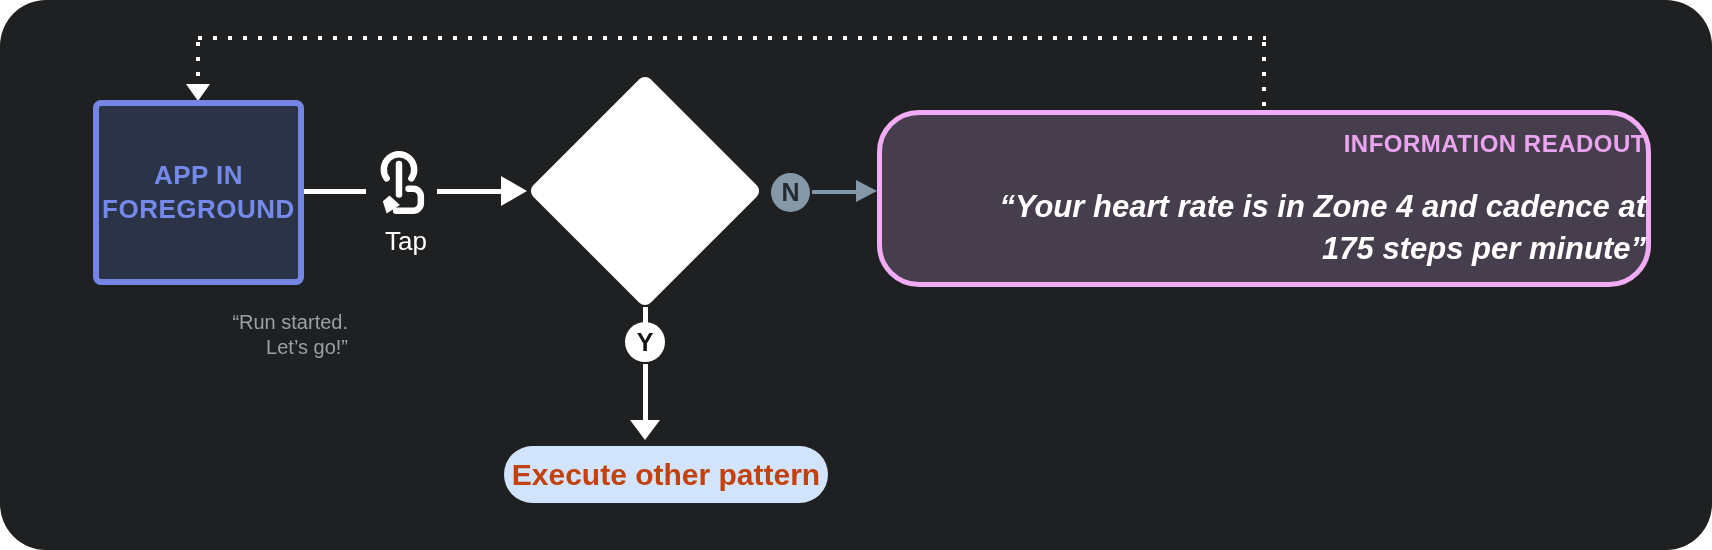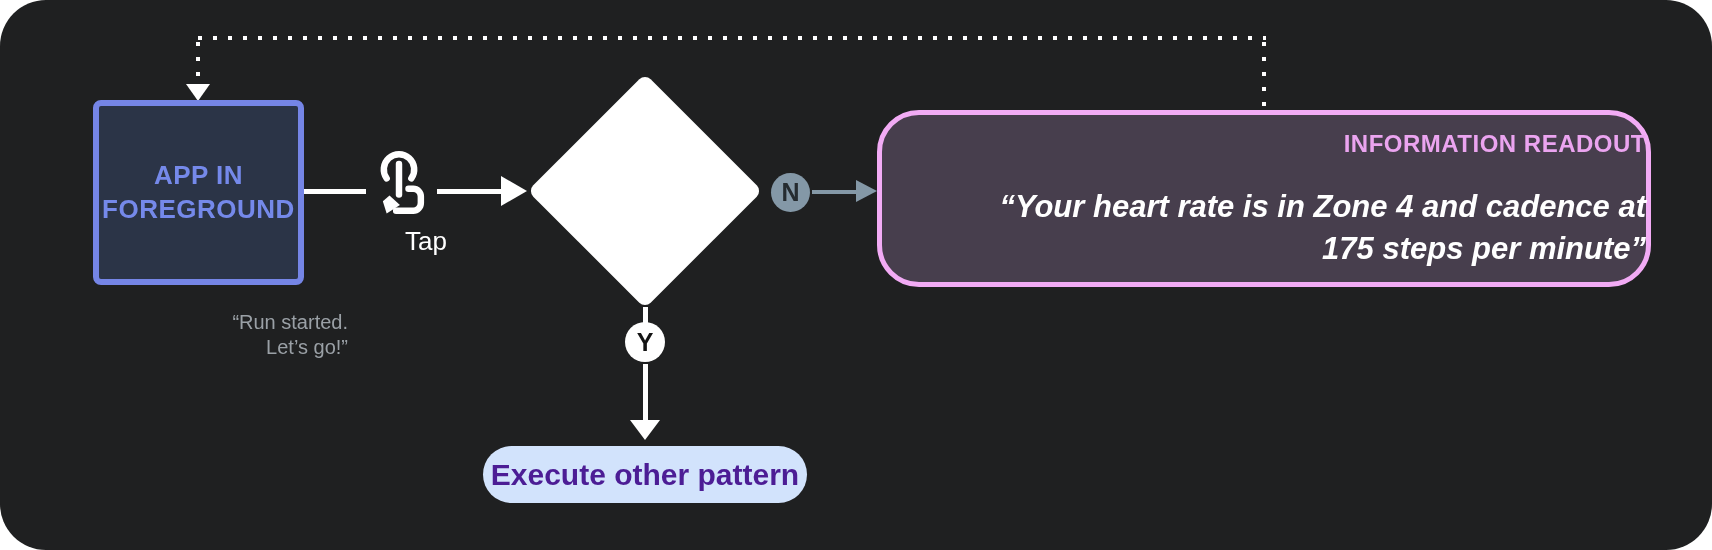--- a/index.html
+++ b/index.html
@@ -31,21 +31,21 @@
     left:93px; top:100px; width:211px; height:185px;
     background:#2b3447; border:6px solid #7585e6; border-radius:8px;
     display:flex; align-items:center; justify-content:center; text-align:center;
     color:#7589ea; font-size:26px; font-weight:700; line-height:1.3; letter-spacing:.5px;
   }
   .app-quote {
     left:48px; top:310px; width:300px; text-align:right;
     color:#9aa0a6; font-size:20px; line-height:1.25;
   }
 
-  .tap-label { left:388px; top:226px; width:76px; text-align:center; color:#ffffff; font-size:26px; font-weight:500; }
+  .tap-label { left:368px; top:226px; width:76px; text-align:center; color:#ffffff; font-size:26px; font-weight:500; }
 
   
   .diamond {
     left:562px; top:108px; width:166px; height:166px;
     background:#ffffff; border-radius:8px; transform:rotate(45deg);
   }
   .diamond-text {
     left:565px; top:108px; width:160px; height:166px;
     display:flex; align-items:center; justify-content:center; text-align:center;
     color:#1c1c1c; font-size:25px; font-weight:700; line-height:1.27;
@@ -54,24 +54,24 @@
   .badge {
     width:40px; height:40px; border-radius:50%;
     display:flex; align-items:center; justify-content:center;
     font-size:25px; font-weight:700;
   }
   .badge-y { left:625px; top:322px; background:#ffffff; color:#141414; }
   .badge-n { left:771px; top:173px; width:39px; height:39px; background:#8498a7; color:#252b30; }
 
   
   .pill {
-    left:483px; top:446px; width:324px; height:57px;
+    left:504px; top:446px; width:324px; height:57px;
     background:#d2e3fc; border-radius:29px;
     display:flex; align-items:center; justify-content:center;
-    color:#4c1d95; font-size:30px; font-weight:700;
+    color:#c2410c; font-size:30px; font-weight:700;
   }
 
   
   .readout {
     left:877px; top:110px; width:774px; height:177px;
     background:#473e4d; border:5px solid #f2abf5; border-radius:42px;
     text-align:right; padding-top:15px;
   }
   .readout-title { color:#eba4f0; font-size:24px; font-weight:700; letter-spacing:.5px; }
   .readout-quote { margin-top:28px; color:#ffffff; font-size:31px; font-weight:700; font-style:italic; line-height:1.35; }

